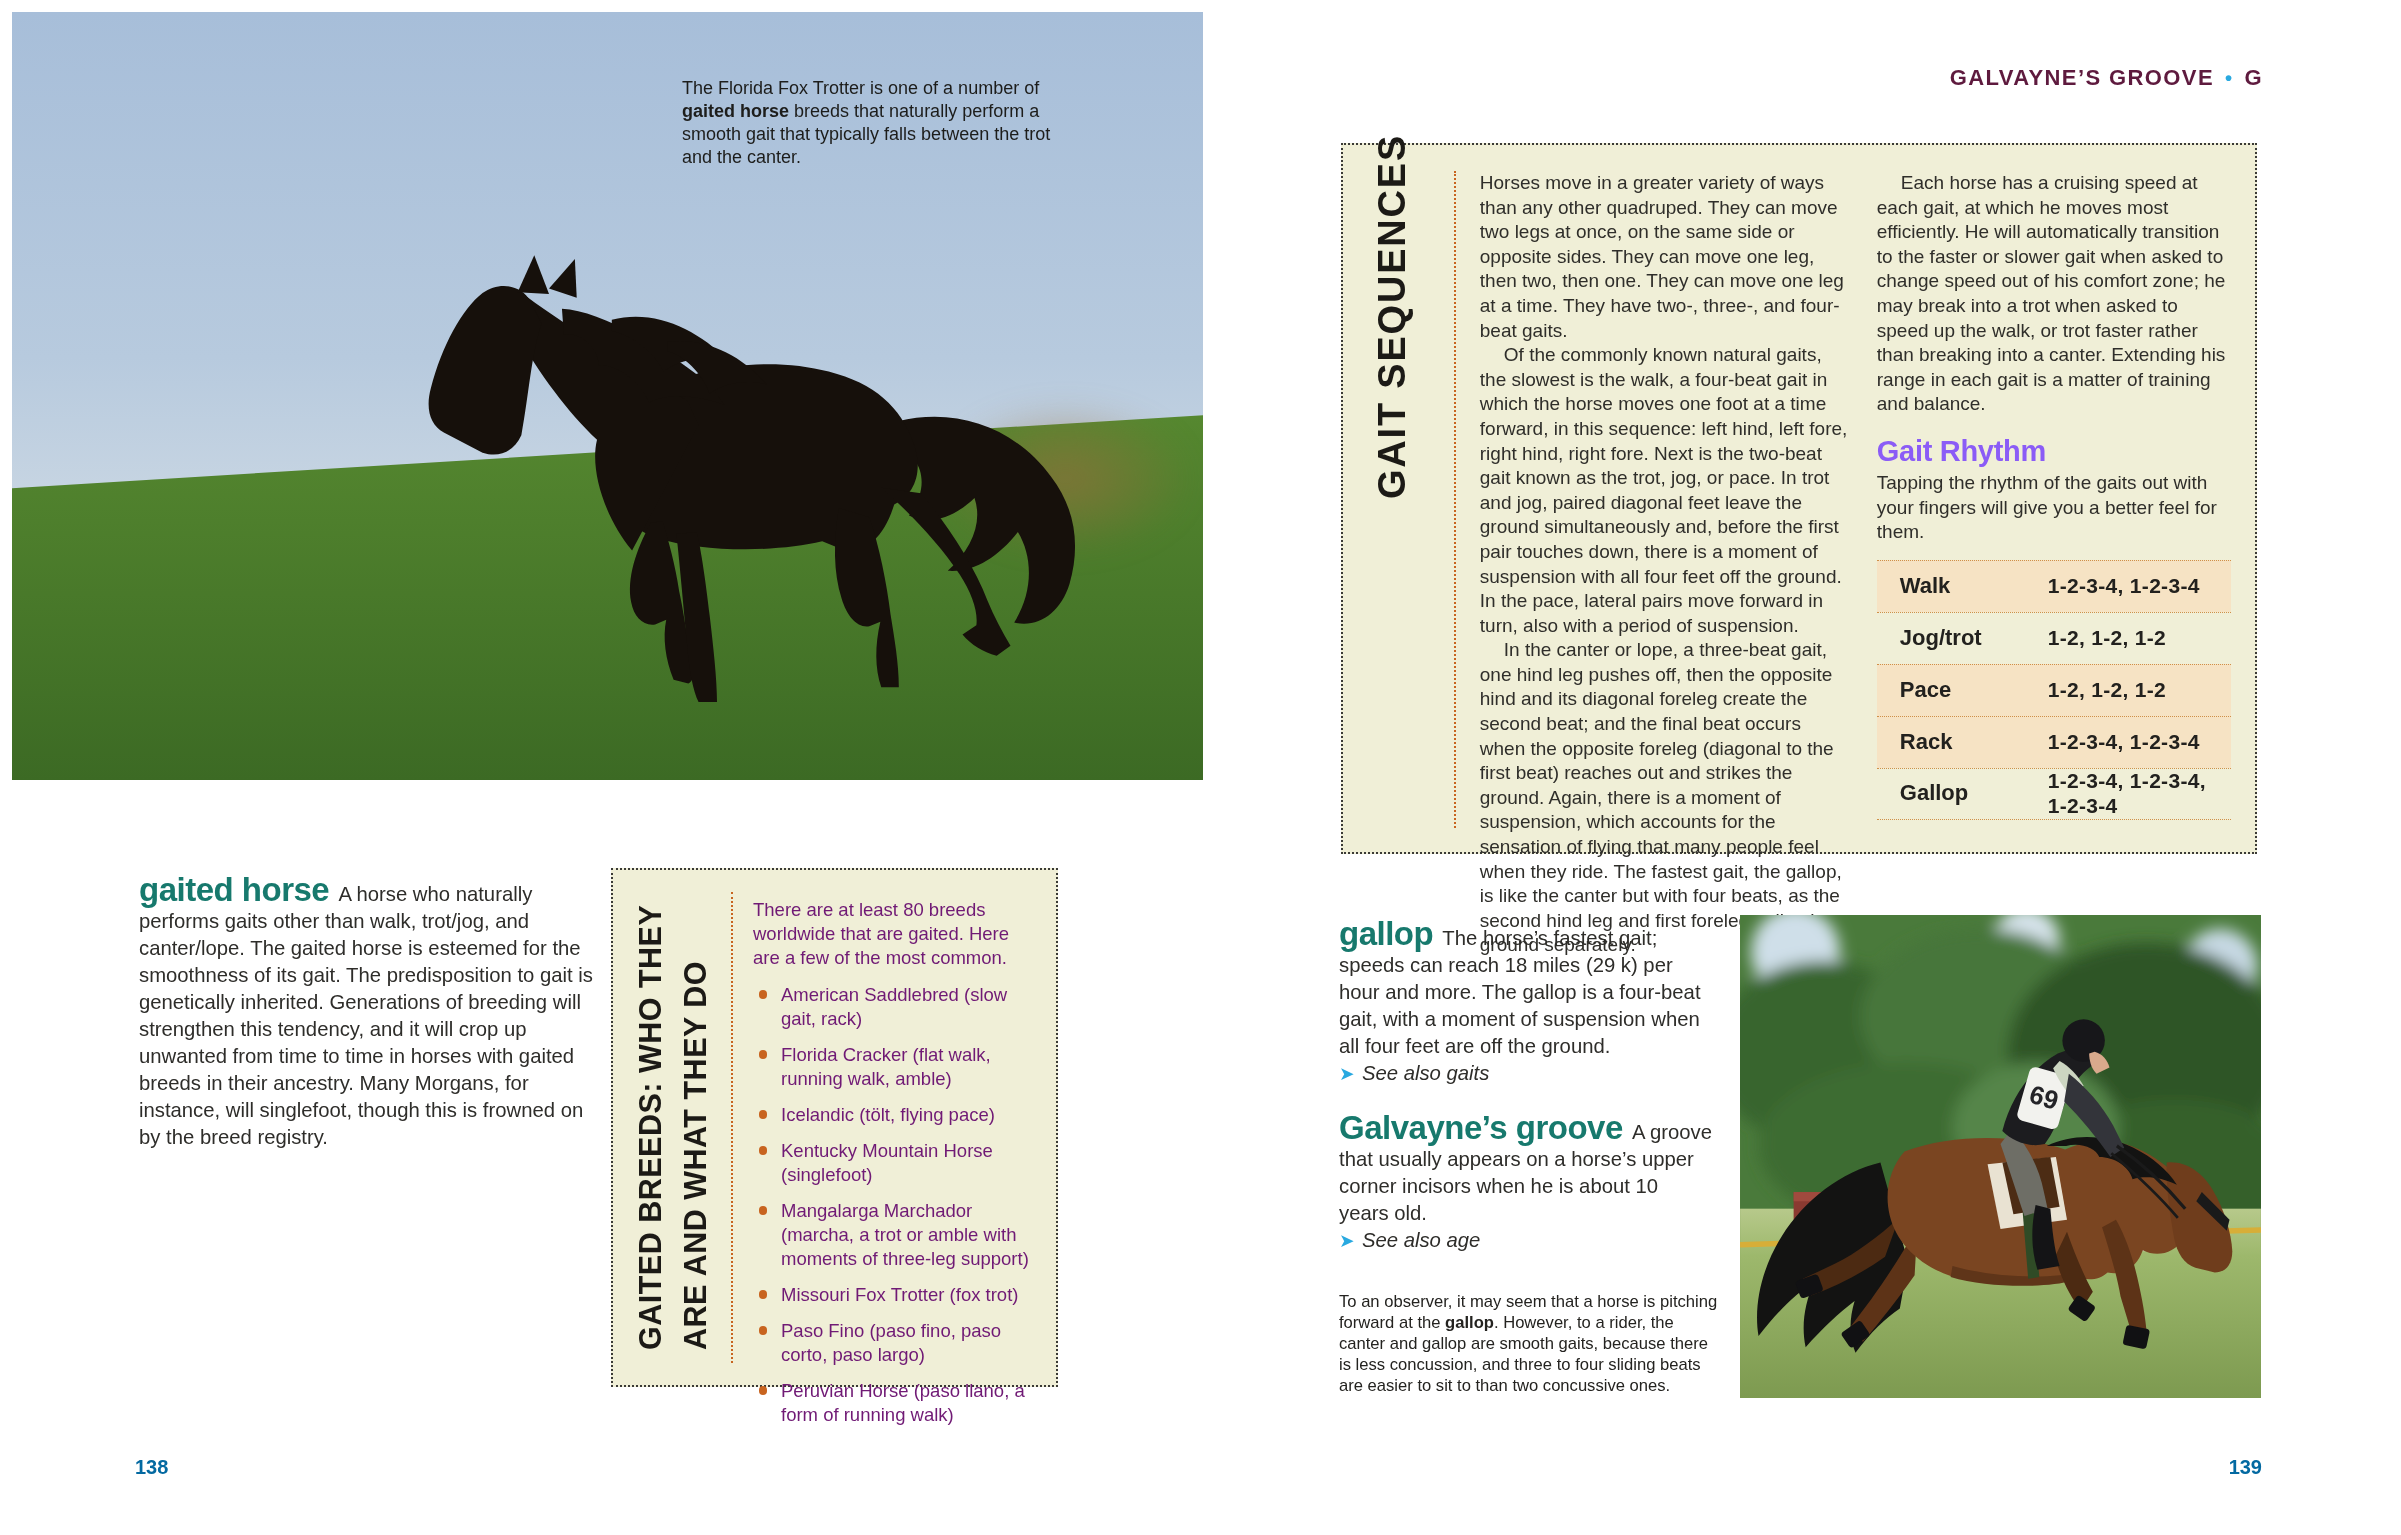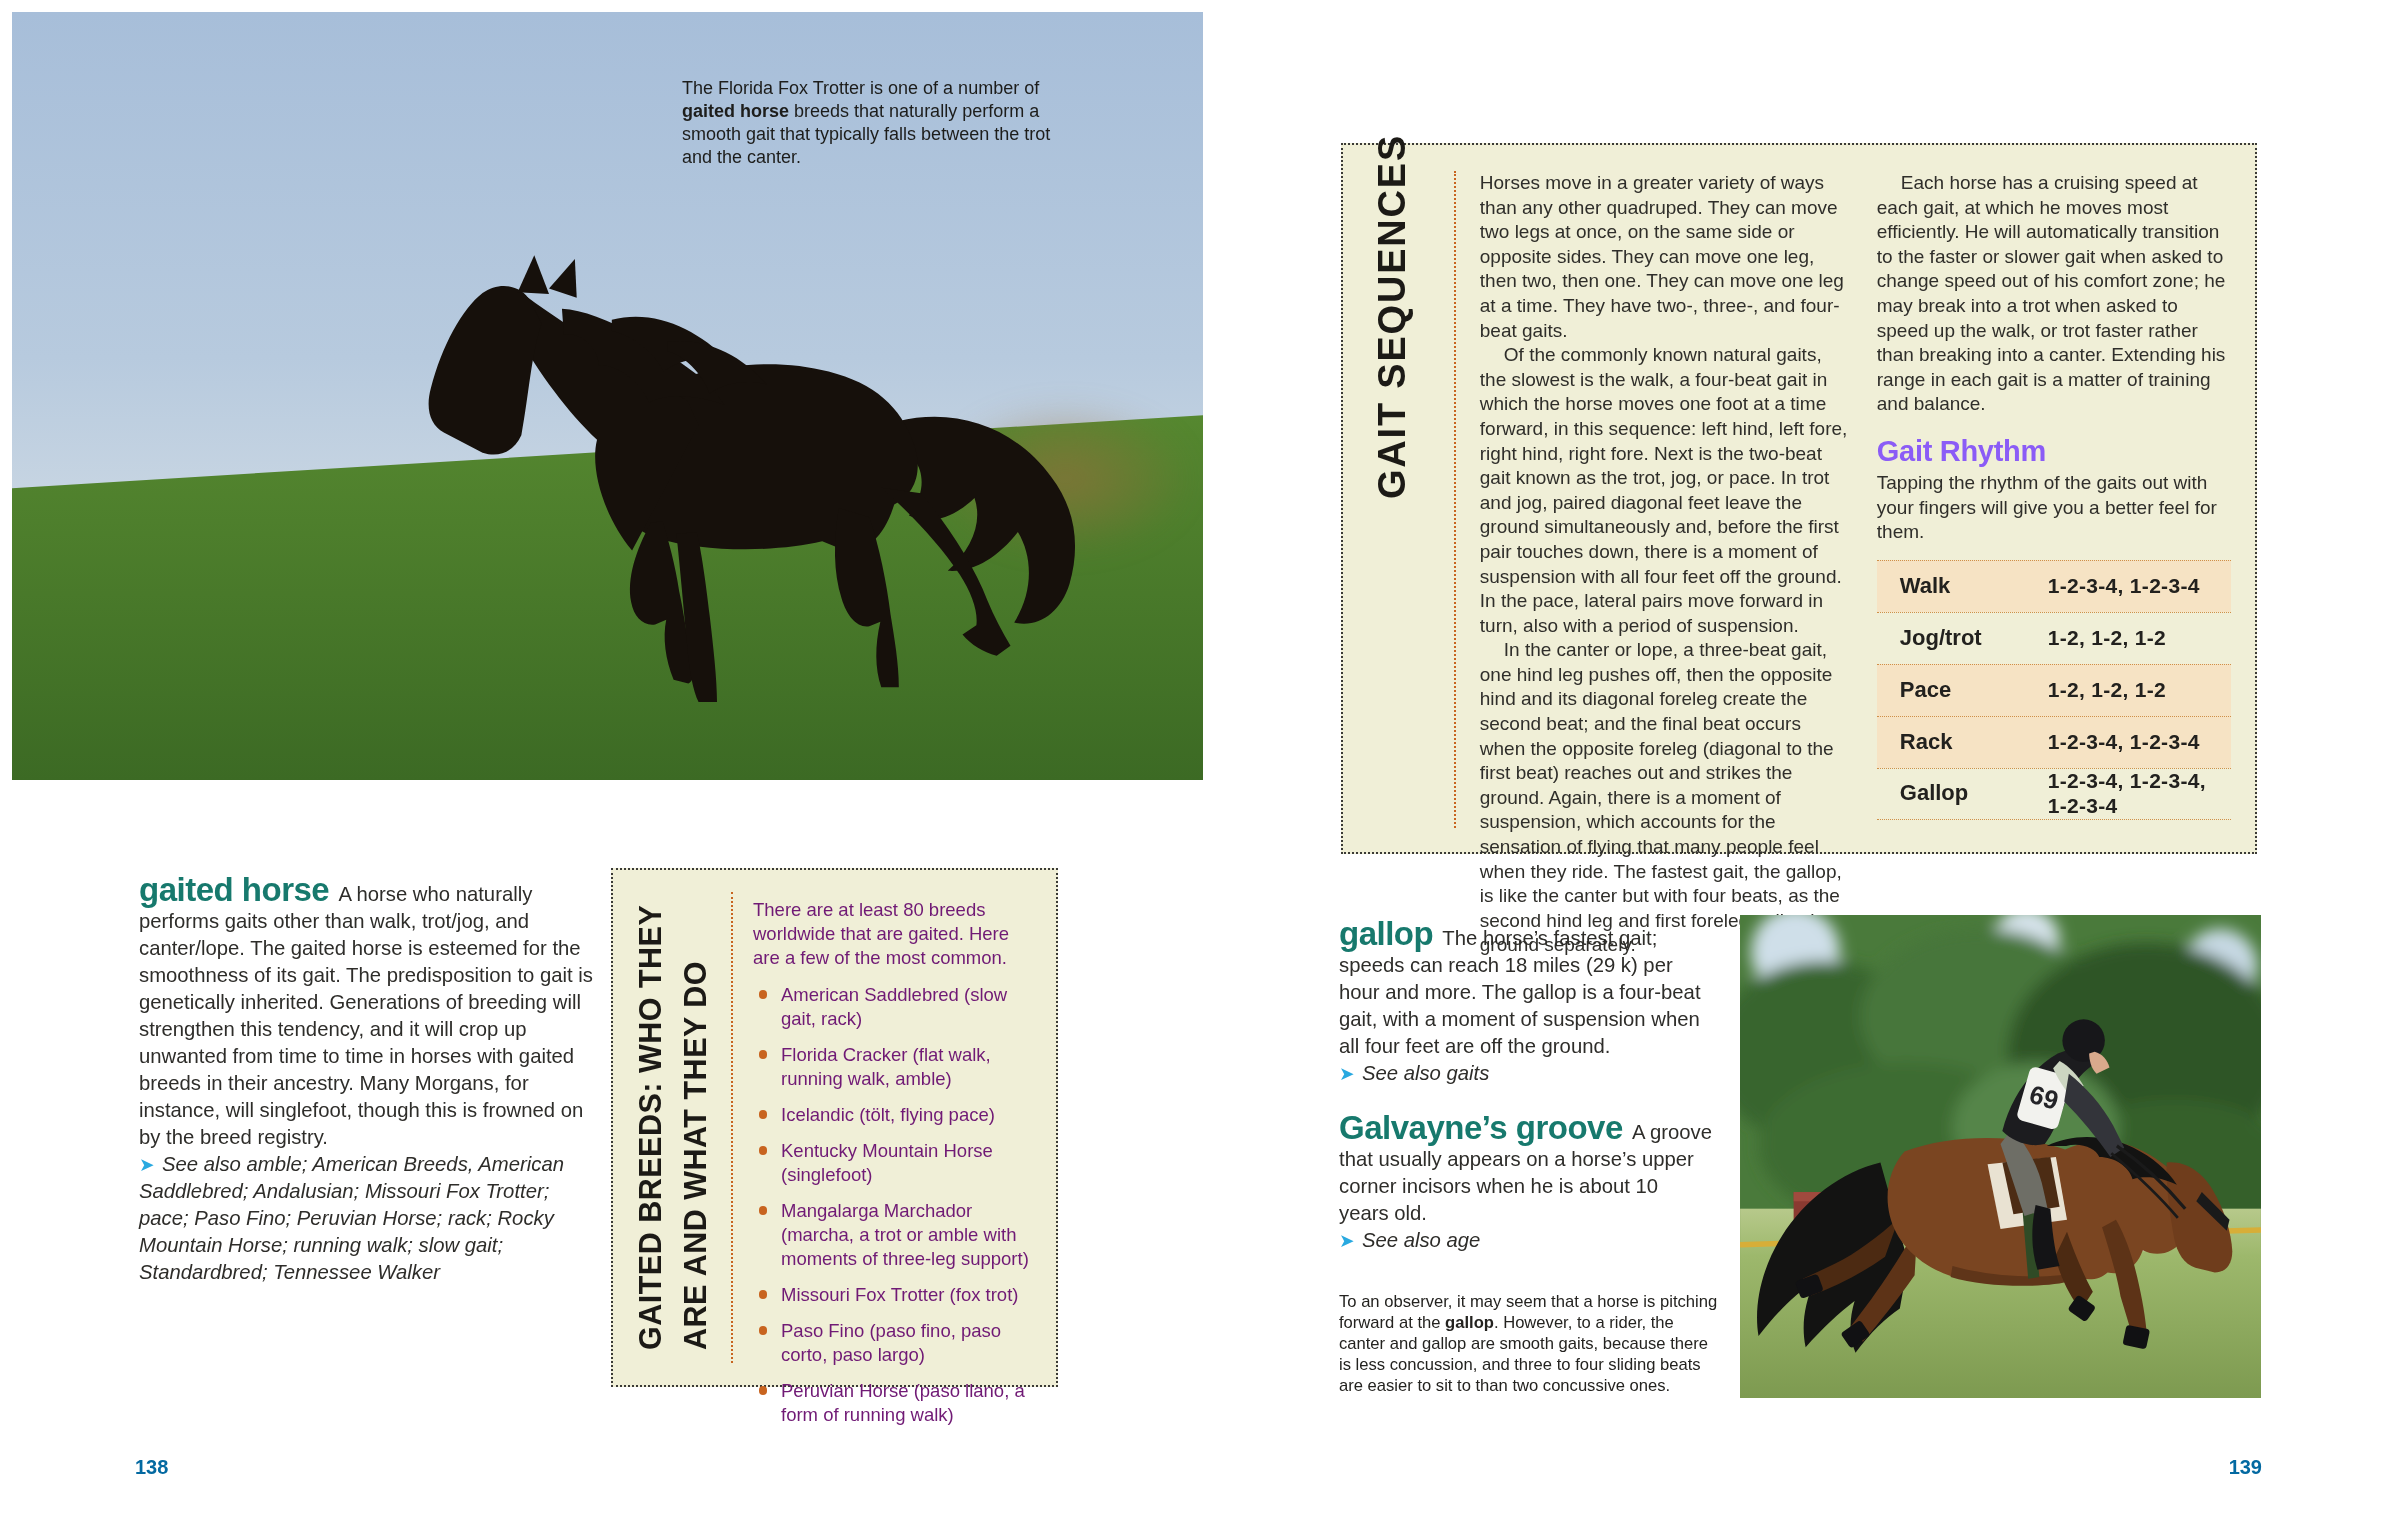--- a/index.html
+++ b/index.html
@@ -98,20 +98,23 @@
         <path d="M496 362 C490 398 490 432 499 460 C505 480 516 492 529 490 L541 485 C535 510 535 536 542 556 L561 556 C561 530 556 502 552 477 C548 444 540 404 529 372 Z"></path>
 
         <path d="M542 340 C574 368 606 402 627 434 C640 454 647 474 645 489 L630 499 C639 510 652 518 667 522 L682 511 C673 496 664 479 657 462 C642 423 613 379 585 346 Z"></path>
       </g>
     </svg>
     <div class="photo-caption">
       <span>The Florida Fox Trotter is one of a number of </span><b>gaited horse</b><span> breeds that naturally perform a smooth gait that typically falls between the trot and the canter.</span>
     </div>
   </div>
 
+  <div class="running-head">
+    <span>GALVAYNE’S GROOVE</span><span class="sep">•</span><span>G</span>
+  </div>
 
   <div class="seq-box">
     <div class="vtitle-wrap">
       <div class="vtitle">GAIT SEQUENCES</div>
     </div>
     <div class="vdivider"></div>
     <div class="seq-col1">
       <p>Horses move in a greater variety of ways than any other quadruped. They can move two legs at once, on the same side or opposite sides. They can move one leg, then two, then one. They can move one leg at a time. They have two-, three-, and four-beat gaits.</p>
       <p class="indent">Of the commonly known natural gaits, the slowest is the walk, a four-beat gait in which the horse moves one foot at a time forward, in this sequence: left hind, left fore, right hind, right fore. Next is the two-beat gait known as the trot, jog, or pace. In trot and jog, paired diagonal feet leave the ground simultaneously and, before the first pair touches down, there is a moment of suspension with all four feet off the ground. In the pace, lateral pairs move forward in turn, also with a period of suspension.</p>
       <p class="indent">In the canter or lope, a three-beat gait, one hind leg pushes off, then the opposite hind and its diagonal foreleg create the second beat; and the final beat occurs when the opposite foreleg (diagonal to the first beat) reaches out and strikes the ground. Again, there is a moment of suspension, which accounts for the sensation of flying that many people feel when they ride. The fastest gait, the gallop, is like the canter but with four beats, as the second hind leg and first foreleg strike the ground separately.</p>
@@ -140,23 +143,20 @@
         <div class="trow">
           <span class="gait">Gallop</span>
           <span class="rhythm">1-2-3-4, 1-2-3-4, 1-2-3-4</span>
         </div>
       </div>
     </div>
   </div>
 
   <div class="entry entry-gaited">
     <span class="headword">gaited horse</span><span>A horse who naturally performs gaits other than walk, trot/jog, and canter/lope. The gaited horse is esteemed for the smoothness of its gait. The predisposition to gait is genetically inherited. Generations of breeding will strengthen this tendency, and it will crop up unwanted from time to time in horses with gaited breeds in their ancestry. Many Morgans, for instance, will singlefoot, though this is frowned on by the breed registry.</span>
-    <div class="see-also">
-      <span class="see-arrow">➤</span><span>See also amble; American Breeds, American Saddlebred; Andalusian; Missouri Fox Trotter; pace; Paso Fino; Peruvian Horse; rack; Rocky Mountain Horse; running walk; slow gait; Standardbred; Tennessee Walker</span>
-    </div>
   </div>
 
   <div class="breeds-box">
     <div class="breeds-title-1">GAITED BREEDS: WHO THEY</div>
     <div class="breeds-title-2">ARE AND WHAT THEY DO</div>
     <div class="breeds-divider"></div>
     <div class="breeds-content">
       <p>There are at least 80 breeds worldwide that are gaited. Here are a few of the most common.</p>
       <ul class="breeds-list">
         <li>American Saddlebred (slow gait, rack)</li>

